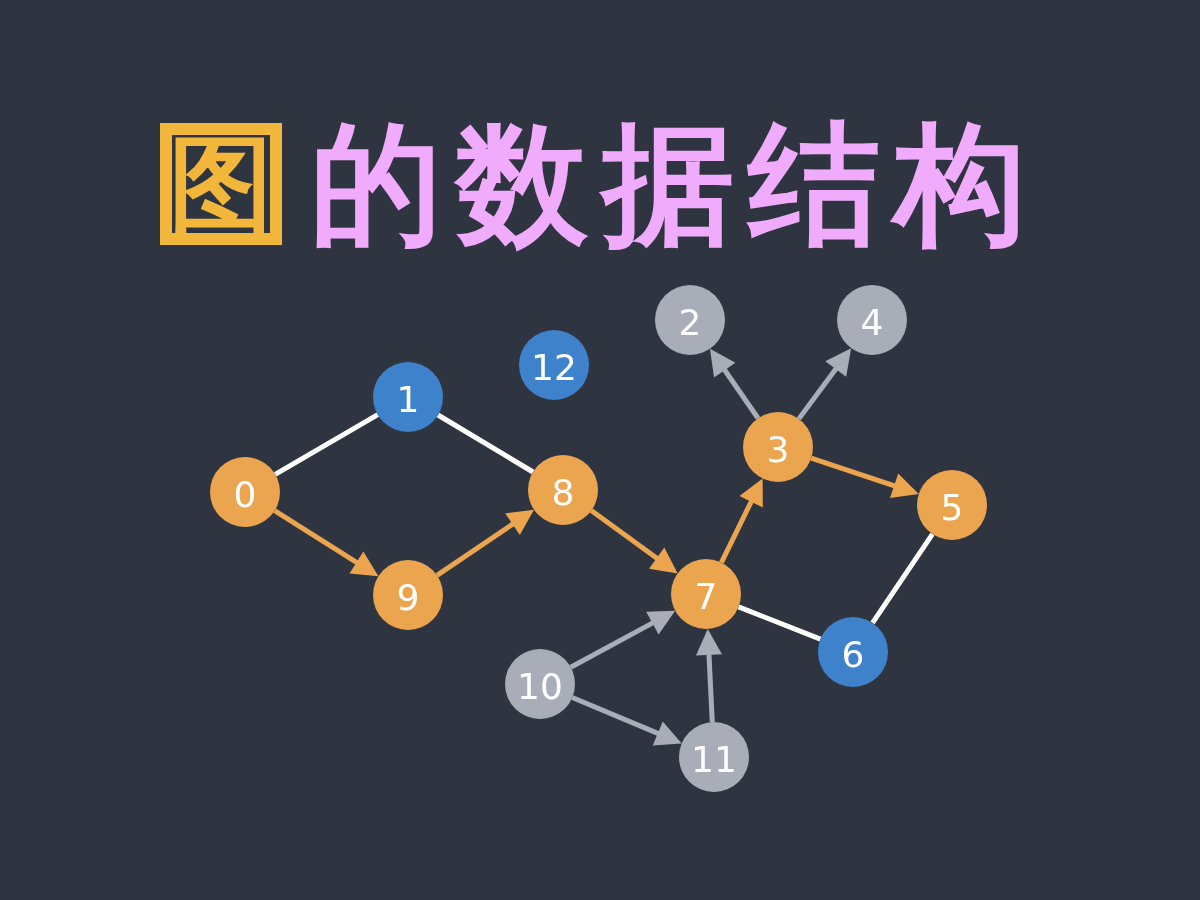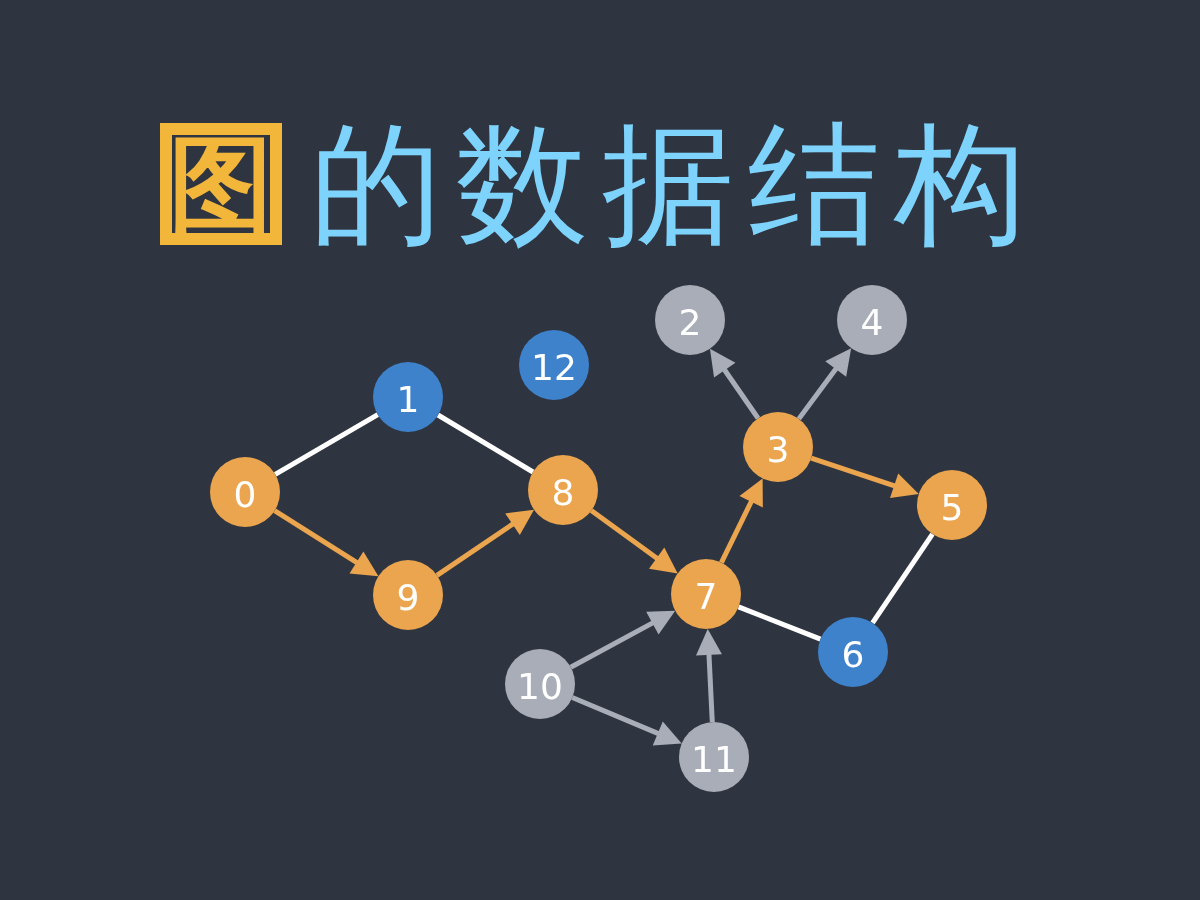--- a/index.html
+++ b/index.html
@@ -17,21 +17,21 @@
   .title-boxed {
     display: inline-flex; align-items: center; justify-content: center;
     width: 122px; height: 122px;
     border: 12px solid #f2b73a;
     box-sizing: border-box;
     color: #f2b73a;
     font-size: 104px; font-weight: bold; line-height: 1;
     margin-right: 22px;
   }
   .title-rest {
-    color: #7dd3fc; font-size: 132px; font-weight: normal;
+    color: #f0abfc; font-size: 132px; font-weight: bold;
     letter-spacing: 14px; line-height: 1;
   }
   svg.graph { position: absolute; left: 0; top: 0; }
   .node-label {
     font-family: "DejaVu Sans", sans-serif;
     font-size: 36px; fill: #ffffff;
     text-anchor: middle; dominant-baseline: central;
   }
 </style>
 </head>

